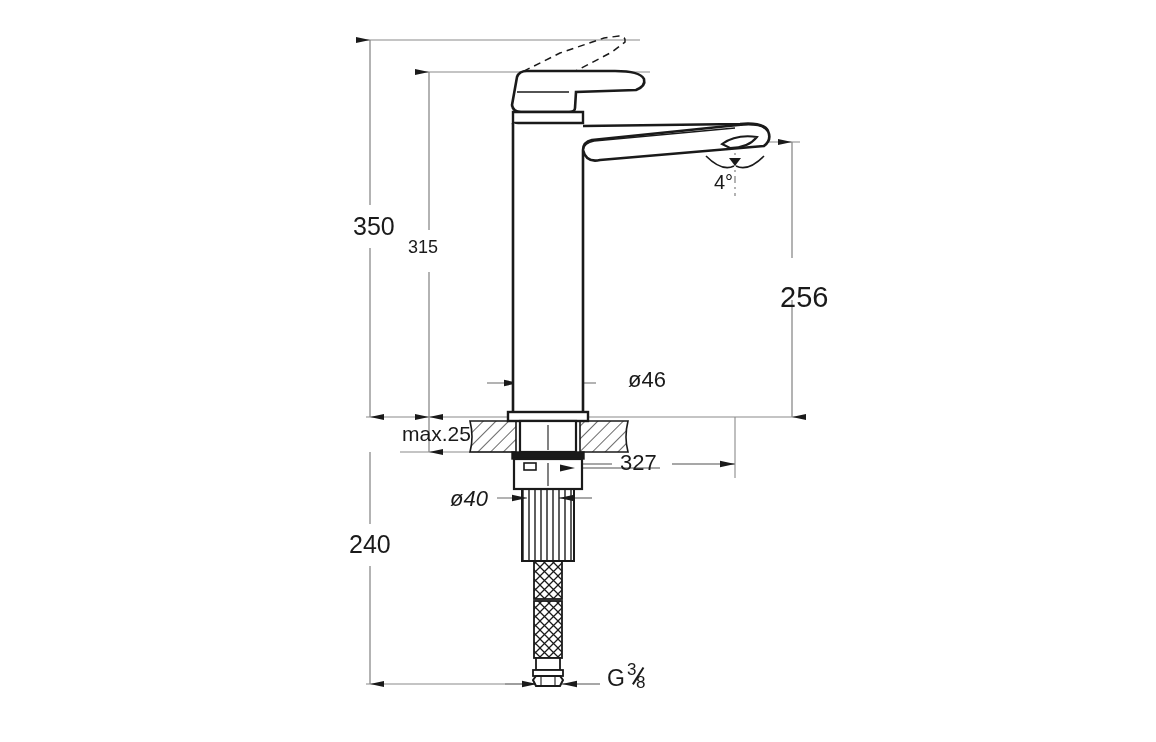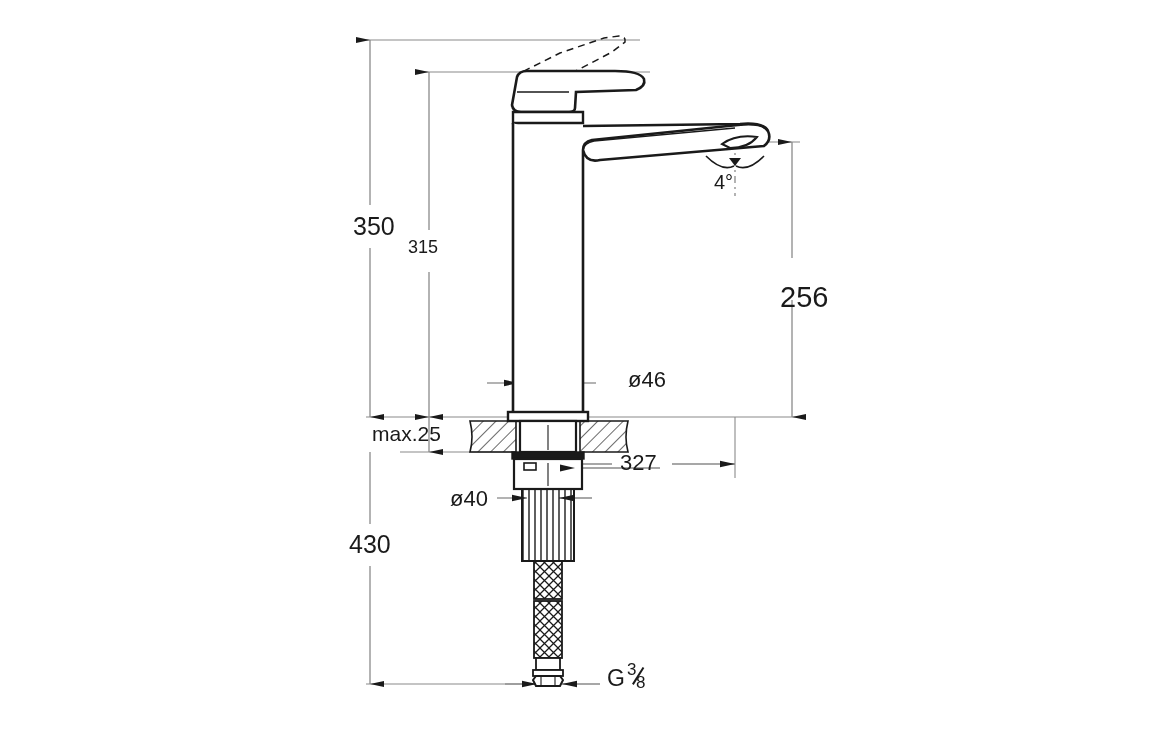--- a/index.html
+++ b/index.html
@@ -30,23 +30,23 @@
     font-family: "Liberation Sans", sans-serif;
     white-space: nowrap;
     line-height: 1;
     user-select: none;
   }
   .lbl-350 { left: 353px; top: 214px; font-size: 25px; }
   .lbl-315 { left: 408px; top: 238px; font-size: 18px; }
   .lbl-256 { left: 772px; top: 283px; font-size: 29px; margin-left: 8px; }
   .lbl-270 { left: 349px; top: 532px; font-size: 25px; }
   .lbl-d46 { left: 628px; top: 369px; font-size: 22px; }
-  .lbl-d40 { left: 450px; top: 488px; font-size: 22px; }
+  .lbl-d40 { left: 450px; top: 488px; font-size: 22px; font-style: italic; }
   .lbl-178 { left: 620px; top: 452px; font-size: 22px; }
-  .lbl-max25 { left: 372px; top: 423px; font-size: 21px; }
+  .lbl-max25 { left: 402px; top: 423px; font-size: 21px; }
   .lbl-angle { left: 714px; top: 172px; font-size: 20px; }
   .lbl-g38 { left: 607px; top: 666px; font-size: 23px; }
 
   .frac {
     display: inline-block;
     position: relative;
     width: 24px;
     height: 26px;
     vertical-align: -6px;
   }
@@ -217,21 +217,21 @@
       <path d="M536,676 L560,676 L563,680 L560,686 L536,686 L533,680 Z" fill="#ffffff" stroke="#1a1a1a" stroke-width="2"></path>
       <line x1="541" y1="676" x2="541" y2="686" stroke="#1a1a1a" stroke-width="1.1"></line>
       <line x1="555" y1="676" x2="555" y2="686" stroke="#1a1a1a" stroke-width="1.1"></line>
     </g>
 
   </svg>
 
   <div class="dimlabel lbl-350">350</div>
   <div class="dimlabel lbl-315">315</div>
   <div class="dimlabel lbl-256">256</div>
-  <div class="dimlabel lbl-270">430</div>
+  <div class="dimlabel lbl-270">240</div>
   <div class="dimlabel lbl-d46">ø46</div>
   <div class="dimlabel lbl-d40">ø40</div>
   <div class="dimlabel lbl-178">327</div>
   <div class="dimlabel lbl-max25">max.25</div>
   <div class="dimlabel lbl-angle">4°</div>
 
   <div class="dimlabel lbl-g38"><span>G</span><span class="frac"><span class="num">3</span><span class="bar"></span><span class="den">8</span></span></div>
 
 </div>
 

